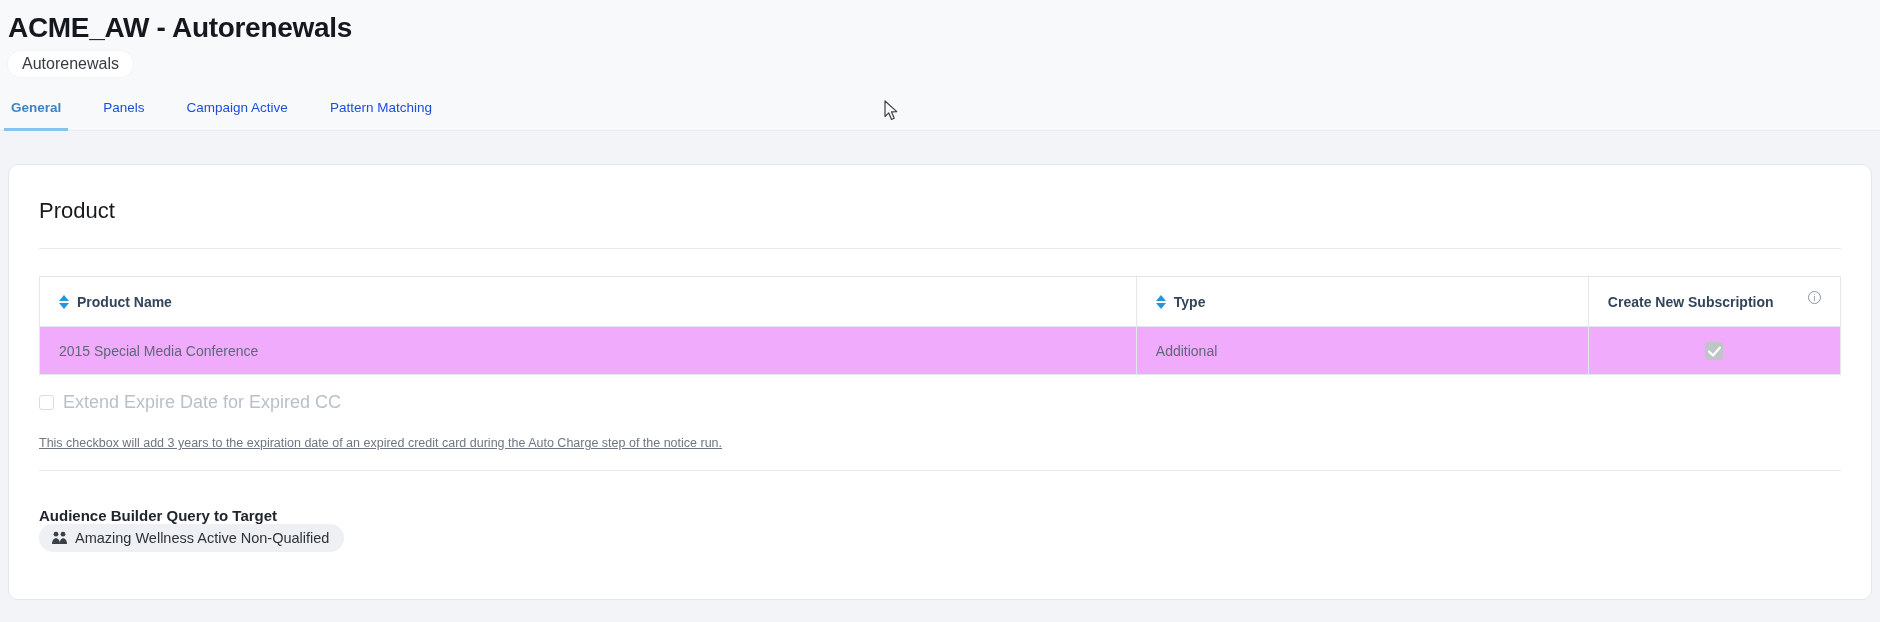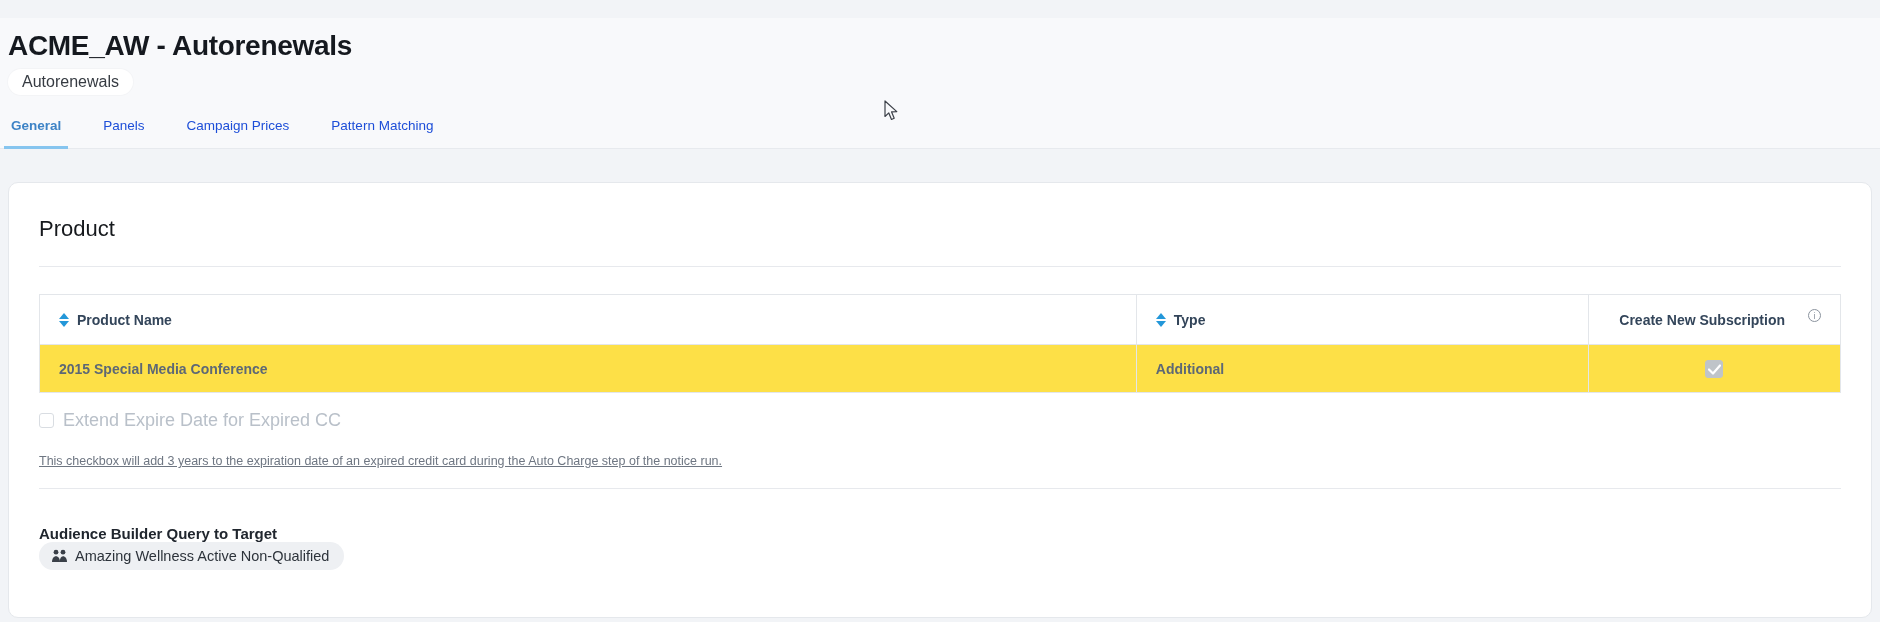--- a/index.html
+++ b/index.html
@@ -10,21 +10,20 @@
     position:relative;
   }
 
   
   .page-header {
     background:#f8f9fb;
     height:131px;
     border-bottom:1px solid #e7eaee;
     padding:12px 0 0 8px;
     position:relative;
-    margin-top:18px;
   }
   .page-title {
     font-size:28px;
     font-weight:bold;
     color:#15191f;
     letter-spacing:-0.3px;
     line-height:1.15;
   }
   .badge {
     display:inline-block;
@@ -85,26 +84,26 @@
     font-size:14px;
   }
   .product-table th, .product-table td {
     border:1px solid #e3e6ea;
     padding:0 0 0 19px;
     text-align:left;
     vertical-align:middle;
   }
   .product-table th { height:50px; color:#33455a; font-weight:bold; }
   .product-table td { height:48px; color:#5d6875; }
-  .product-table tr.striped td { background:#fde047;font-weight:bold; }
+  .product-table tr.striped td { background:#f0abfc; }
   .col-name  { width:60.9%; }
   .col-type  { width:25.1%; }
   .col-sub   { width:14.0%; }
   .th-inner { display:flex; align-items:center; gap:8px; }
-  .th-center { justify-content:flex-end; padding-right:19px;gap:20px; }
+  .th-center { justify-content:space-between; padding-right:19px;gap:20px; }
   .td-center { text-align:center !important; padding:0 !important; }
 
   .sort-icon { display:inline-flex; flex-direction:column; gap:2px; width:10px; }
   .sort-icon svg { display:block; }
 
   .info-icon {
     display:inline-block;
     width:13px; height:13px;
     border:1px solid #8b939e;
     border-radius:50%;
@@ -175,21 +174,21 @@
 <body>
 
 <div class="page-header">
   <div class="page-title">ACME_AW - Autorenewals</div>
   <div class="badge">
     <span>Autorenewals</span>
   </div>
   <div class="tab-bar">
     <div class="tab active">General</div>
     <div class="tab">Panels</div>
-    <div class="tab">Campaign Prices</div>
+    <div class="tab">Campaign Active</div>
     <div class="tab">Pattern Matching</div>
   </div>
 </div>
 
 <div class="content">
   <div class="card">
 
     <div class="card-heading">Product</div>
     <hr class="divider">
 

